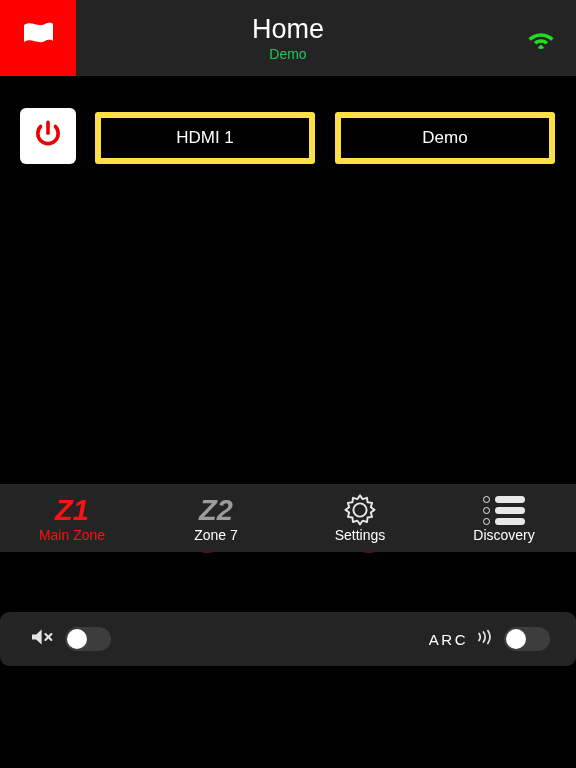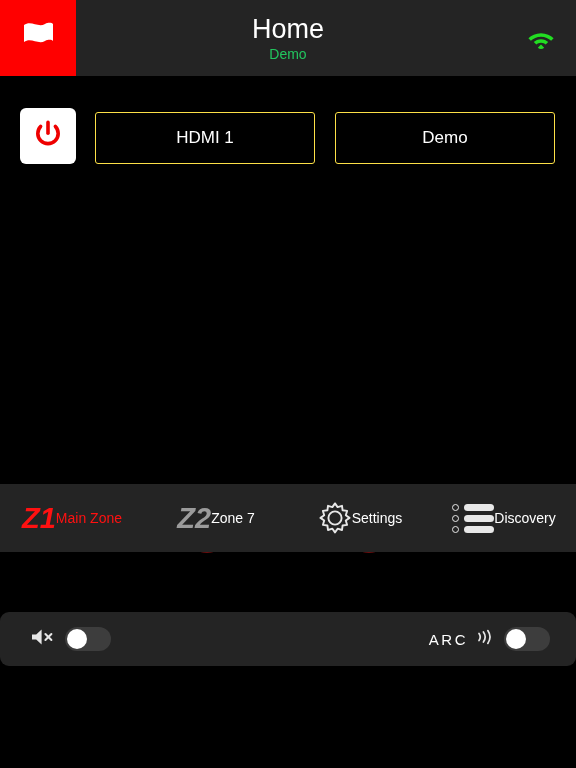--- a/index.html
+++ b/index.html
@@ -44,21 +44,21 @@
     position:absolute; left:0; top:108px; width:576px; height:60px;
   }
   .power-btn {
     position:absolute; left:20px; top:0; width:56px; height:56px;
     background:#ffffff; border-radius:6px;
     display:flex; align-items:center; justify-content:center;
     cursor:pointer;
   }
   .src-btn {
     position:absolute; top:4px; height:52px;
-    background:#000000; border:1px solid #fde047; border-radius:3px;
+    background:#000000; border:6px solid #fde047; border-radius:3px;
     display:flex; align-items:center; justify-content:center;
     color:#ffffff; font-size:17px;
     cursor:pointer;
   }
   .src-btn-1 { left:95px; width:220px; }
   .src-btn-2 { left:335px; width:220px; }
 
   
   .dial-wrap {
     position:absolute; left:88px; top:192px; width:400px; height:400px;
@@ -110,21 +110,21 @@
     position:absolute; left:2px; top:2px; width:20px; height:20px;
     border-radius:50%; background:#ffffff;
   }
 
   
   .tabbar {
     position:absolute; left:0; bottom:0; width:576px; height:68px;
     background:#242424; display:flex;
   }
   .tab {
-    flex:1; display:flex; flex-direction:row;
+    flex:1; display:flex; flex-direction:column;
     align-items:center; justify-content:center; gap:0;
     cursor:pointer;
   }
   .tab-glyph {
     height:34px; display:flex; align-items:center; justify-content:center;
     font-size:29px; font-weight:bold; font-style:italic; line-height:30px;
   }
   .tab-label { font-size:14px; line-height:16px; }
   .tab-active .tab-glyph, .tab-active .tab-label { color:#FF1111; }
   .tab-z2 .tab-glyph { color:#9b9b9b; }

